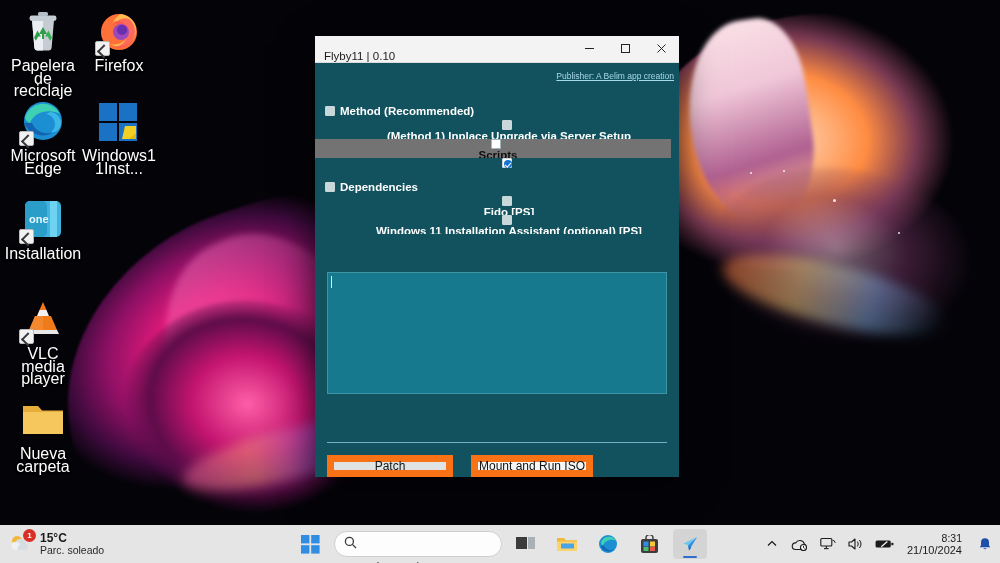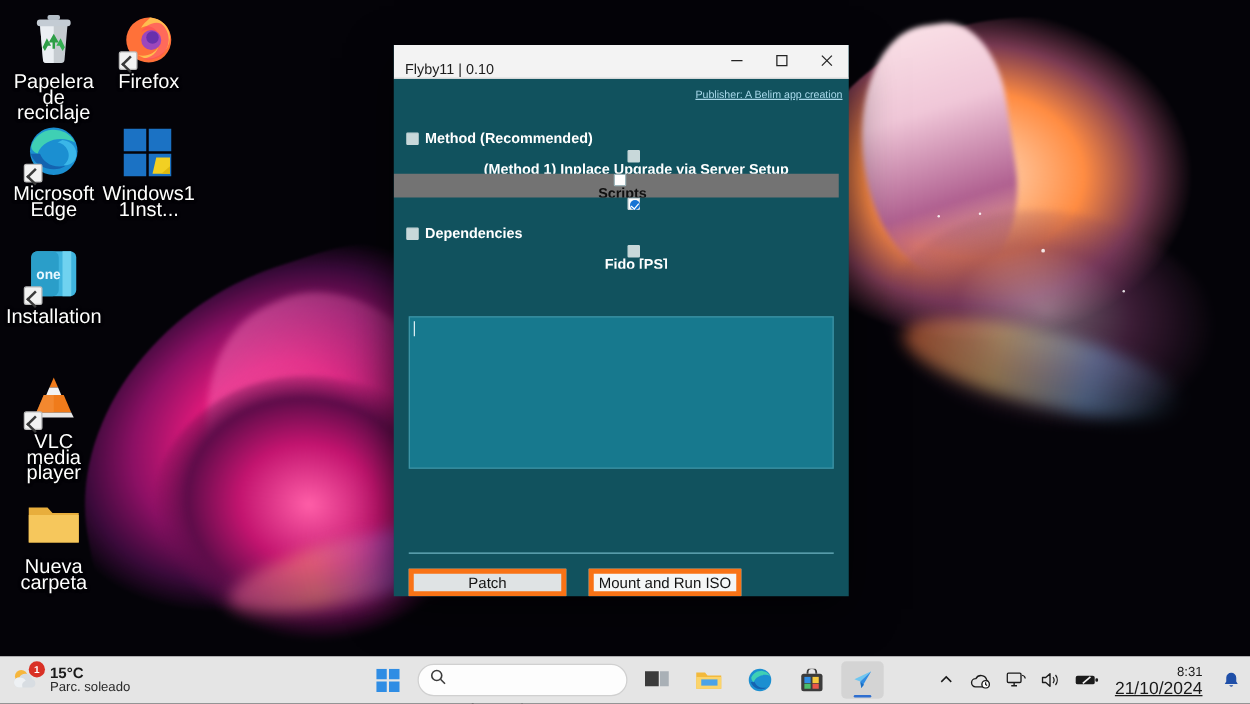--- a/index.html
+++ b/index.html
@@ -265,21 +265,21 @@
   }
   #buttons {
     flex: 0 0 auto;
     padding: 12px 0 0 12px;
     display: flex;
     gap: 18px;
   }
   .btn {
     font-size: 12px;
     color: #131313;
-    border: 4px solid #f97316;
+    border: 7px solid #f97316;
     cursor: default;
     height: 22px;
     display: flex;
     align-items: center;
     justify-content: center;
     font-family: "Liberation Sans", sans-serif;
   }
   #btn-patch { width: 126px; background: #dfe3e4; }
   #btn-mount { width: 122px; background: #f4f6f6; }
 
@@ -375,21 +375,21 @@
     cursor: default;
     color: #1b1b1b;
   }
   #clock {
     text-align: right;
     line-height: 12px;
     padding: 0 4px;
     cursor: default;
   }
   #clock-time { font-size: 10.5px; color: #1a1a1a; }
-  #clock-date { font-size: 14px; color: #1a1a1a; text-decoration: underline; }
+  #clock-date { font-size: 11px; color: #1a1a1a; }
 </style>
 </head>
 <body>
 
 <div id="desktop">
 
   <div class="wp wp-pink"></div>
   <div class="wp wp-pinkdark"></div>
   <div class="wp wp-pink2"></div>
   <div class="wp wp-rainbow2"></div>
@@ -516,20 +516,24 @@
           <span class="cb checked"></span>
         </div>
         <div class="tnode">
           <span class="cb filled"></span>
           <span>Dependencies</span>
         </div>
         <div class="tnode child">
           <span class="cb filled"></span>
           <span>Fido [PS]</span>
         </div>
+        <div class="tnode child">
+          <span class="cb filled"></span>
+          <span>Windows 11 Installation Assistant (optional) [PS]</span>
+        </div>
       </div>
 
     <div id="log-wrap">
       <div id="log-area">
         <div id="log-caret"></div>
       </div>
     </div>
 
     <div id="footer-sep"></div>
 

